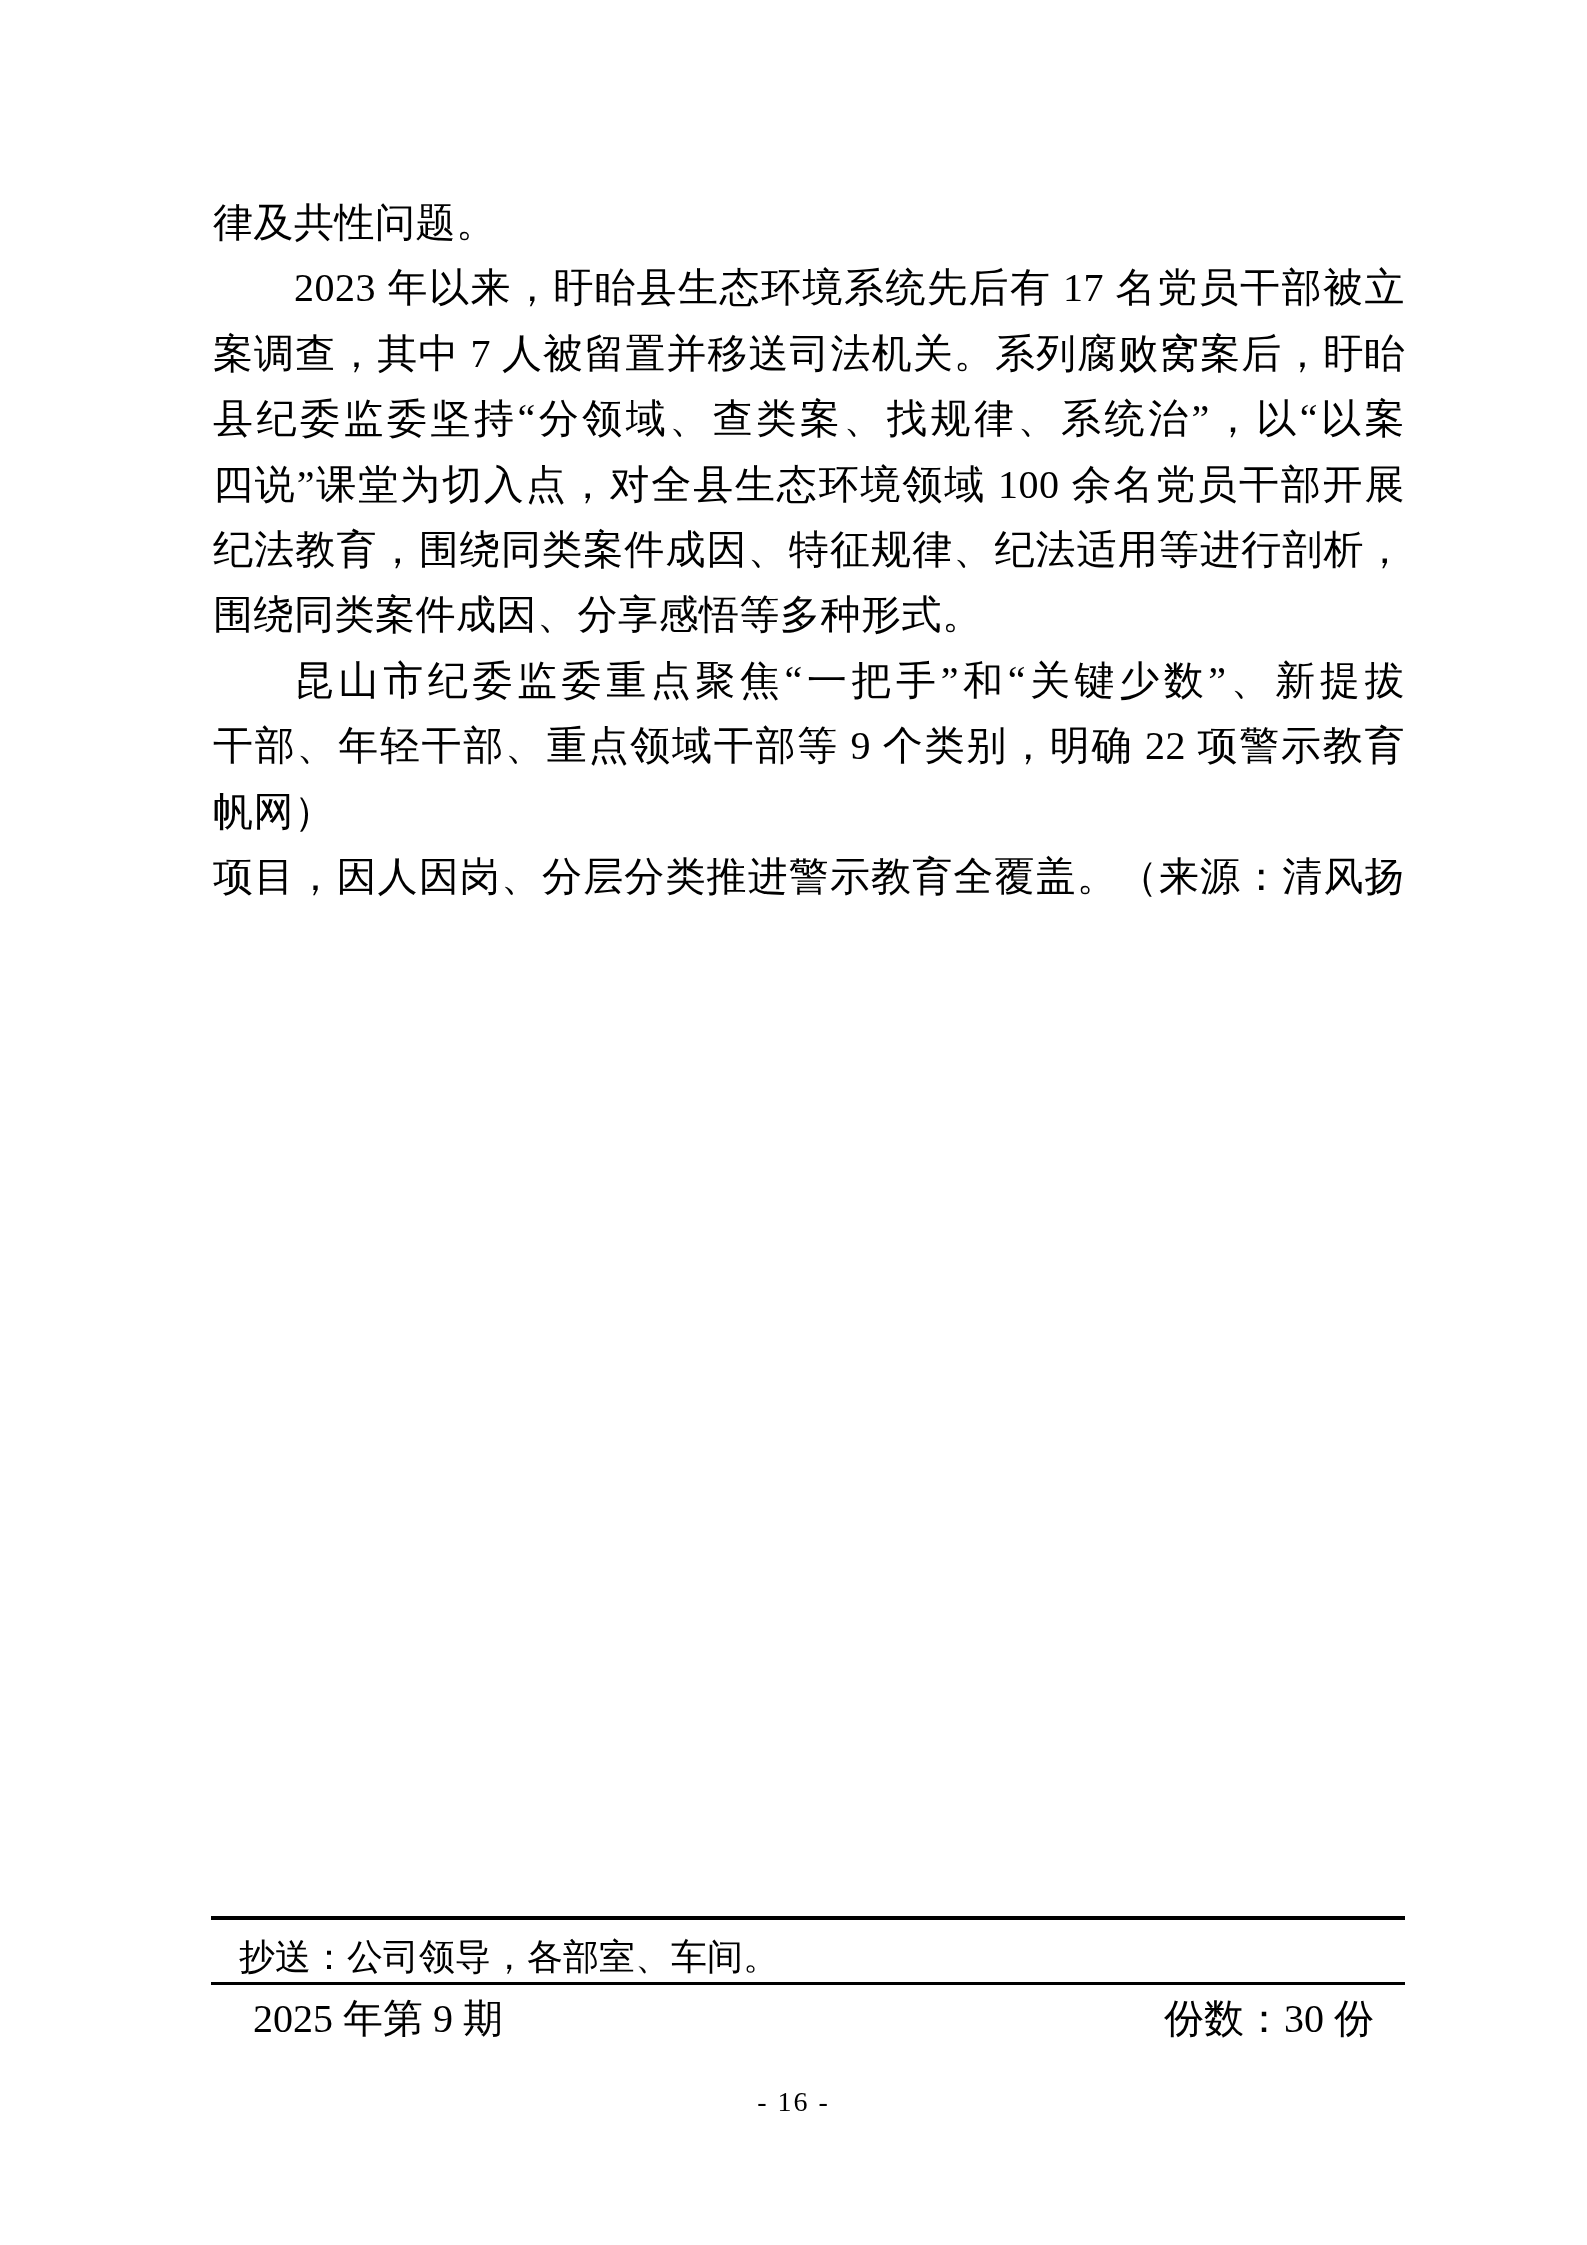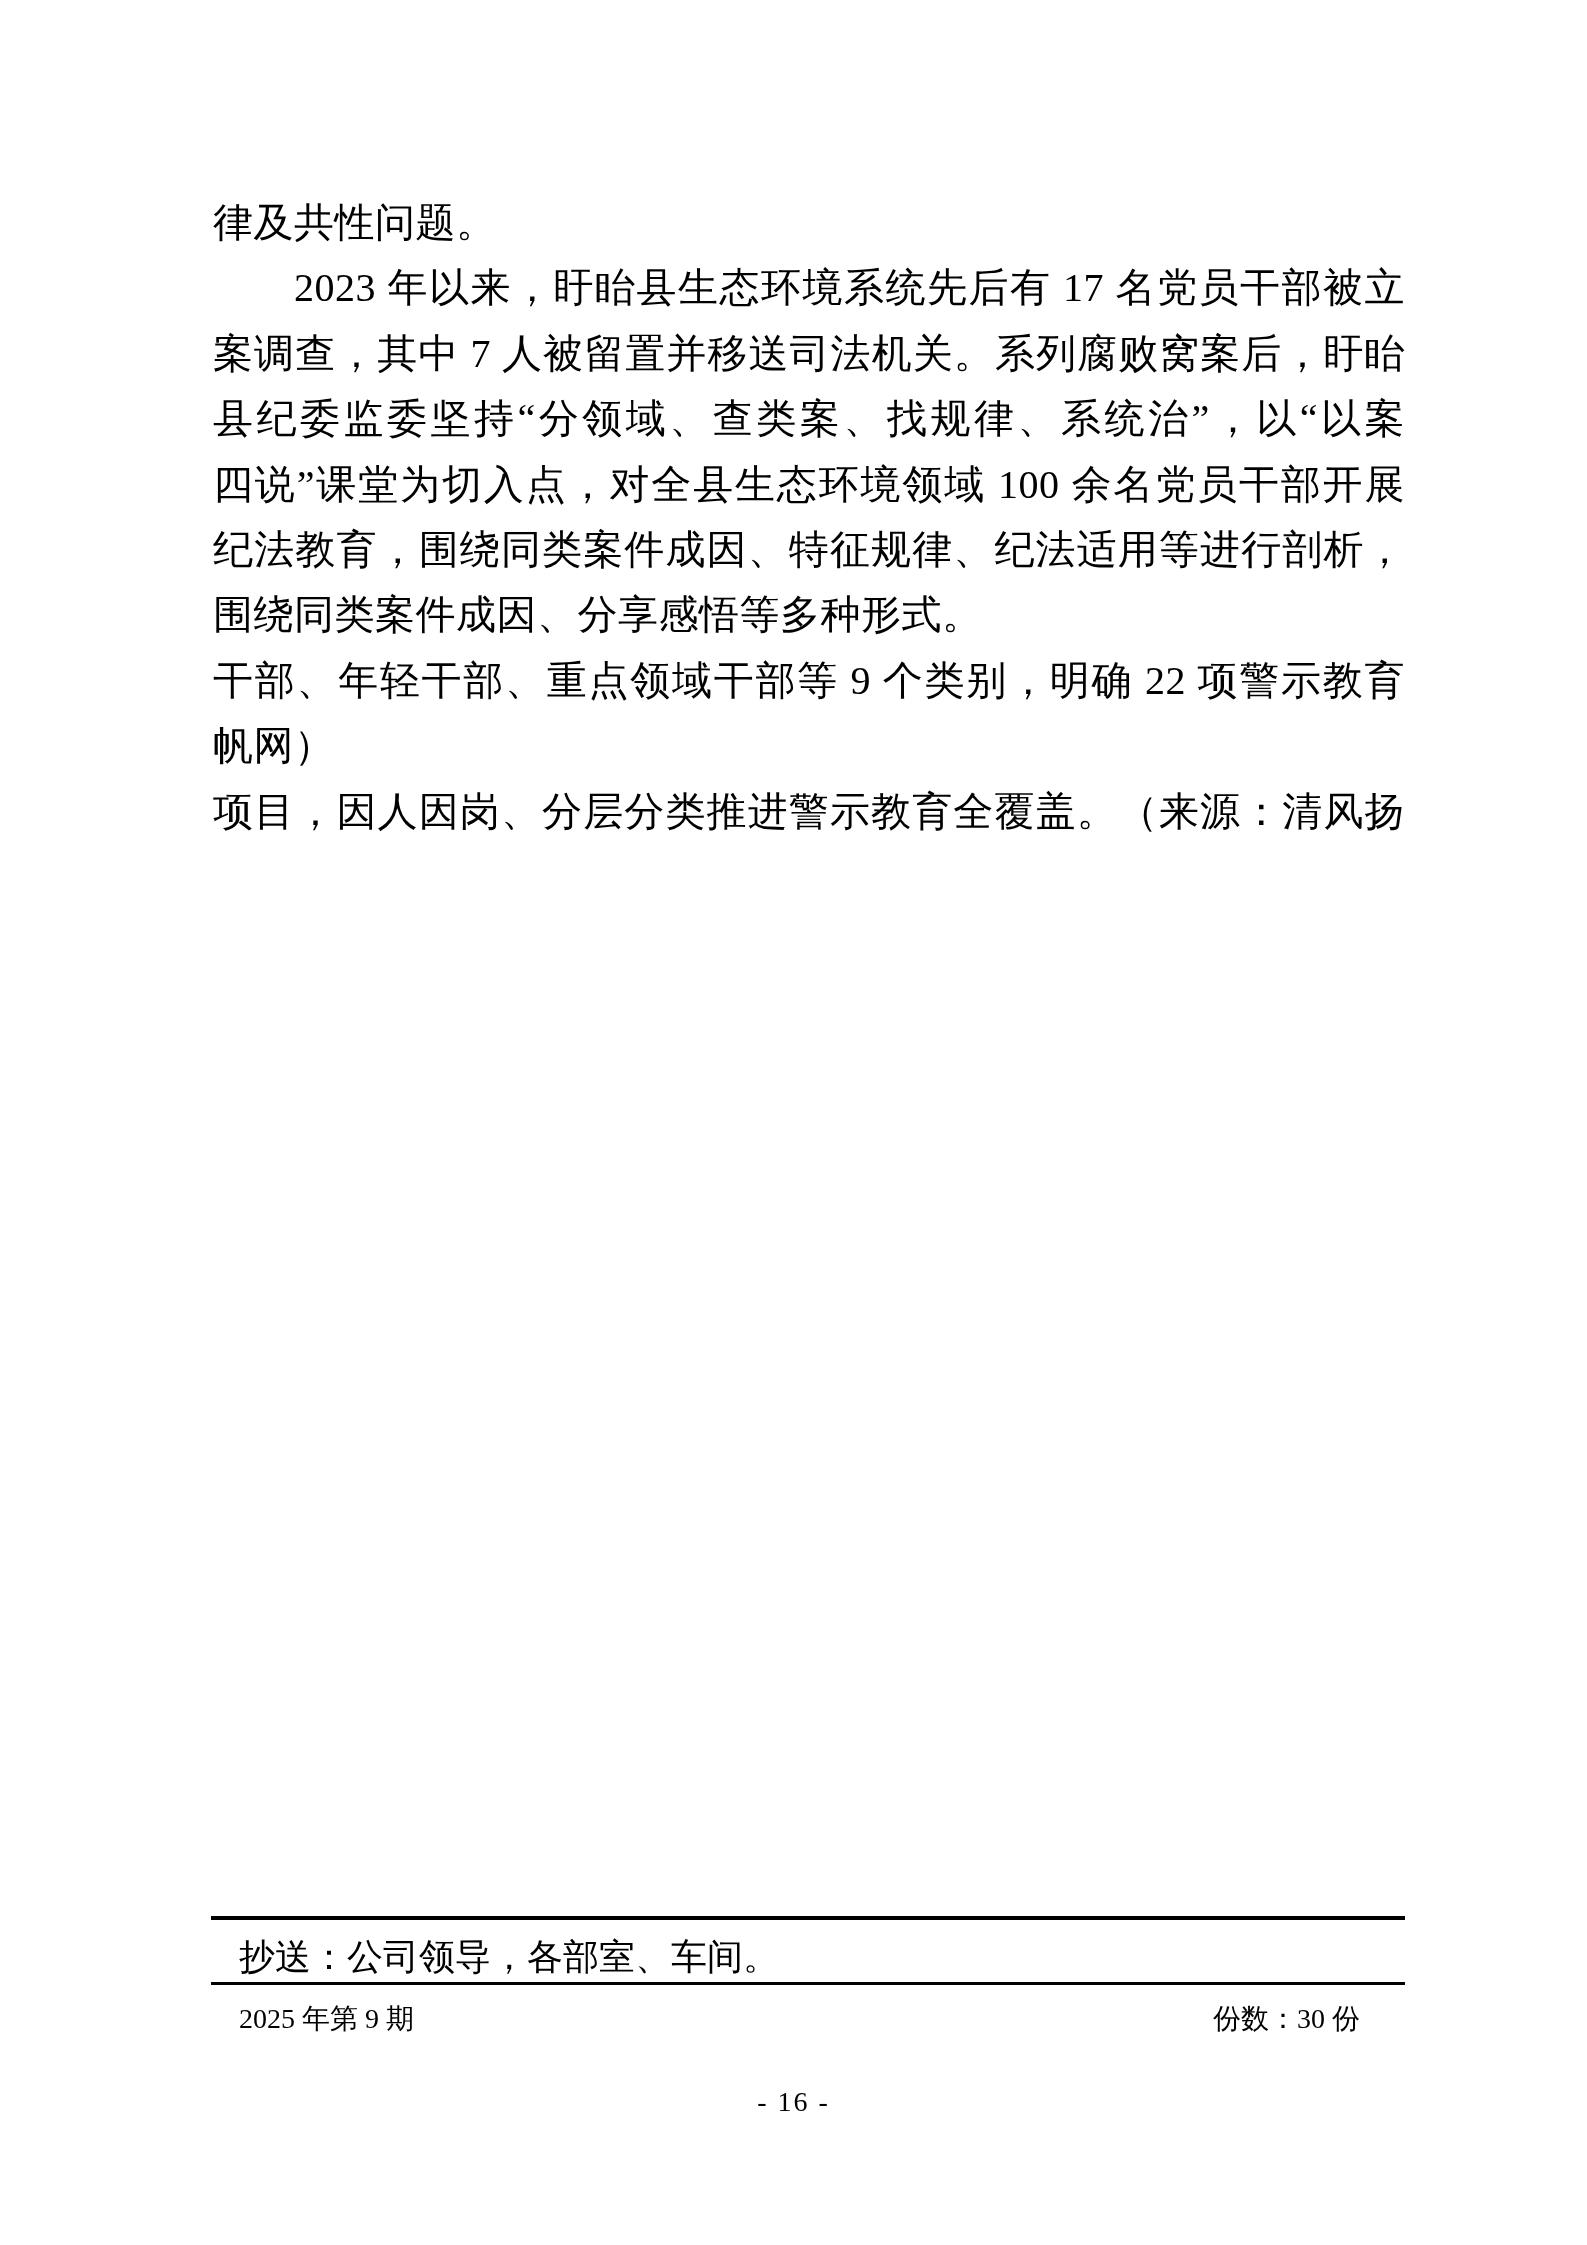--- a/index.html
+++ b/index.html
@@ -56,30 +56,30 @@
     left: 211px;
     top: 1934px;
     width: 1194px;
     box-sizing: border-box;
     padding-left: 28px;
     font-size: 36px;
     line-height: 46px;
   }
   .issue-row {
     position: absolute;
-    left: 211px;
+    left: 225px;
     top: 1996px;
     width: 1194px;
     box-sizing: border-box;
     padding-left: 28px;
     padding-right: 45px;
     display: flex;
     justify-content: space-between;
     align-items: baseline;
-    font-size: 28px;
+    font-size: 40px;
     line-height: 46px;
     text-align: right;
   }
   .page-number {
     position: absolute;
     left: 0;
     top: 2082px;
     width: 100%;
     text-align: center;
     font-size: 28px;
@@ -93,20 +93,21 @@
 <div class="page">
 
   <div class="body-text">
     <div class="body-line para-end">律及共性问题。</div>
     <div class="body-line para-start">2023 年以来，盱眙县生态环境系统先后有 17 名党员干部被立</div>
     <div class="body-line">案调查，其中 7 人被留置并移送司法机关。系列腐败窝案后，盱眙</div>
     <div class="body-line">县纪委监委坚持“分领域、查类案、找规律、系统治”，以“以案</div>
     <div class="body-line">四说”课堂为切入点，对全县生态环境领域 100 余名党员干部开展</div>
     <div class="body-line">纪法教育，围绕同类案件成因、特征规律、纪法适用等进行剖析，</div>
     <div class="body-line para-end">围绕同类案件成因、分享感悟等多种形式。</div>
+    <div class="body-line para-start">昆山市纪委监委重点聚焦“一把手”和“关键少数”、新提拔</div>
     <div class="body-line">干部、年轻干部、重点领域干部等 9 个类别，明确 22 项警示教育</div>
     <div class="body-line para-end">帆网）</div>
     <div class="body-line">项目，因人因岗、分层分类推进警示教育全覆盖。（来源：清风扬</div>
   </div>
 
   <div class="rule rule-thick"></div>
 
   <div class="cc-line">抄送：公司领导，各部室、车间。</div>
 
   <div class="rule rule-thin"></div>

